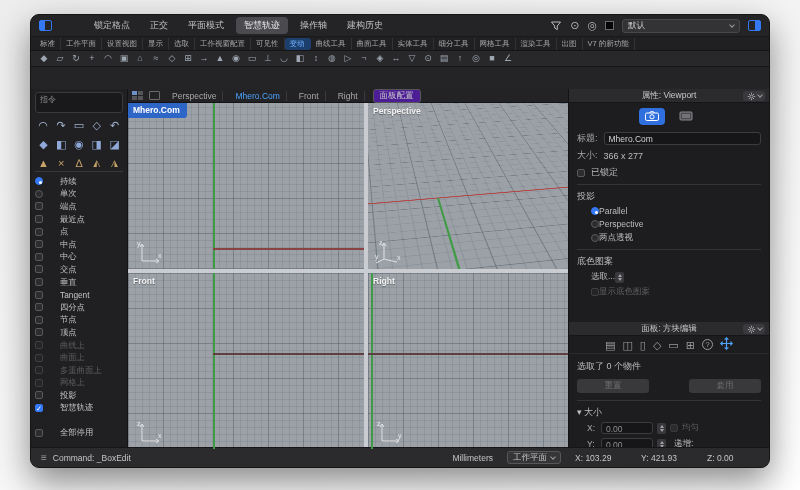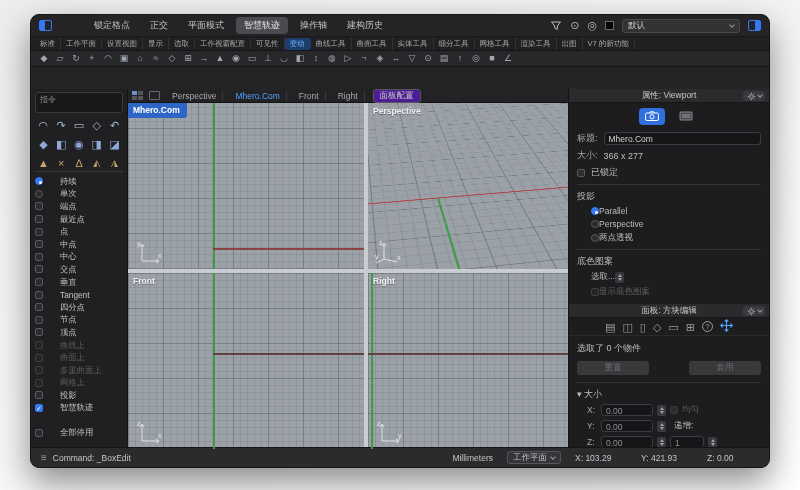--- a/index.html
+++ b/index.html
@@ -516,21 +516,21 @@
               <i class="up"></i>
               <i class="dn"></i>
             </span>
         </div>
         <div class="prow dim">
           <span class="cb" style="border-color:#404043;background:#242427;"></span>
           <span>显示底色图案</span>
         </div>
       </div>
 
-      <div class="rp-header" style="margin-top:3px;">
+      <div class="rp-header" style="margin-top:21px;">
         <span class="hdr-t">面板: 方块编辑</span>
         <span class="gear-btn">
           <svg width="9" height="9" viewBox="0 0 12 12">
             <g stroke="#ababad" stroke-width="1.2" fill="none">
               <path d="M6 1v2M6 9v2M1 6h2M9 6h2M2.6 2.6l1.4 1.4M8 8l1.4 1.4M9.4 2.6L8 4M4 8l-1.4 1.4"></path>
               <circle cx="6" cy="6" r="2"></circle>
             </g>
           </svg>
           <span class="caret"></span>
         </span>

